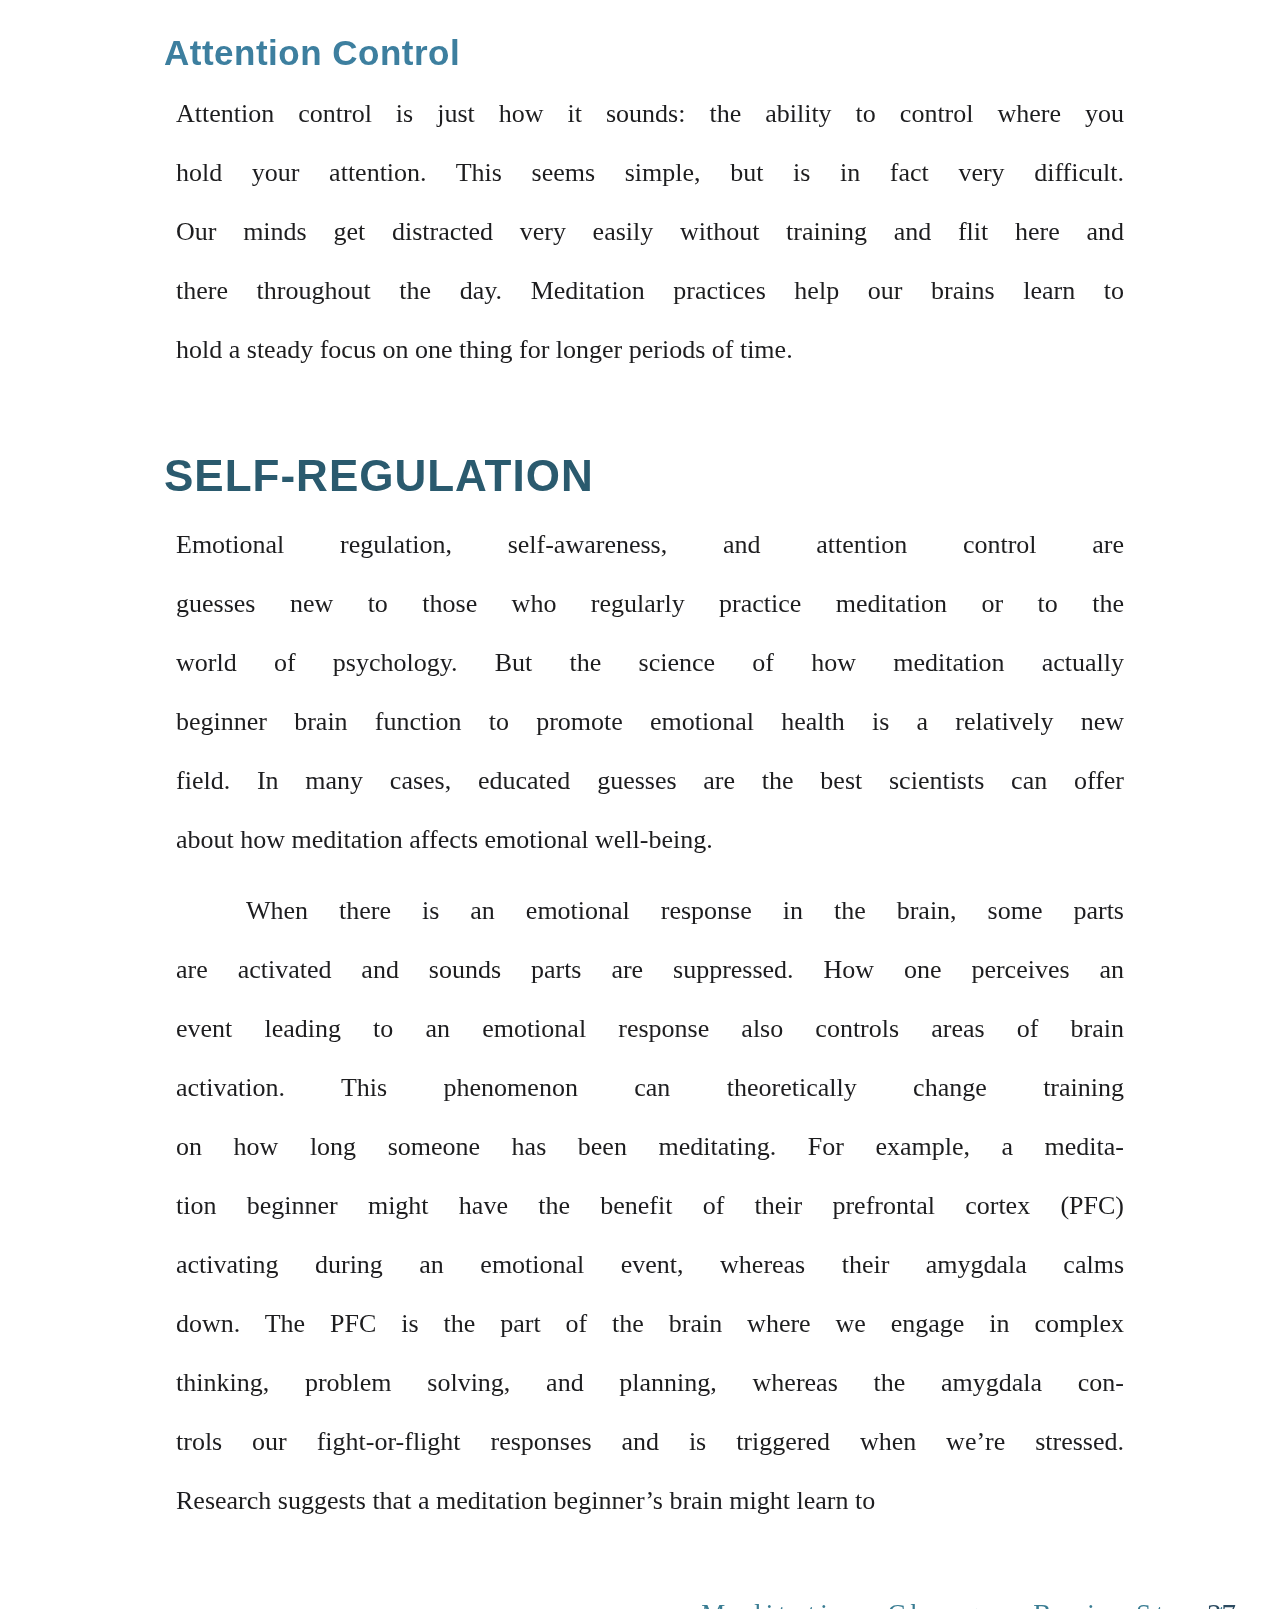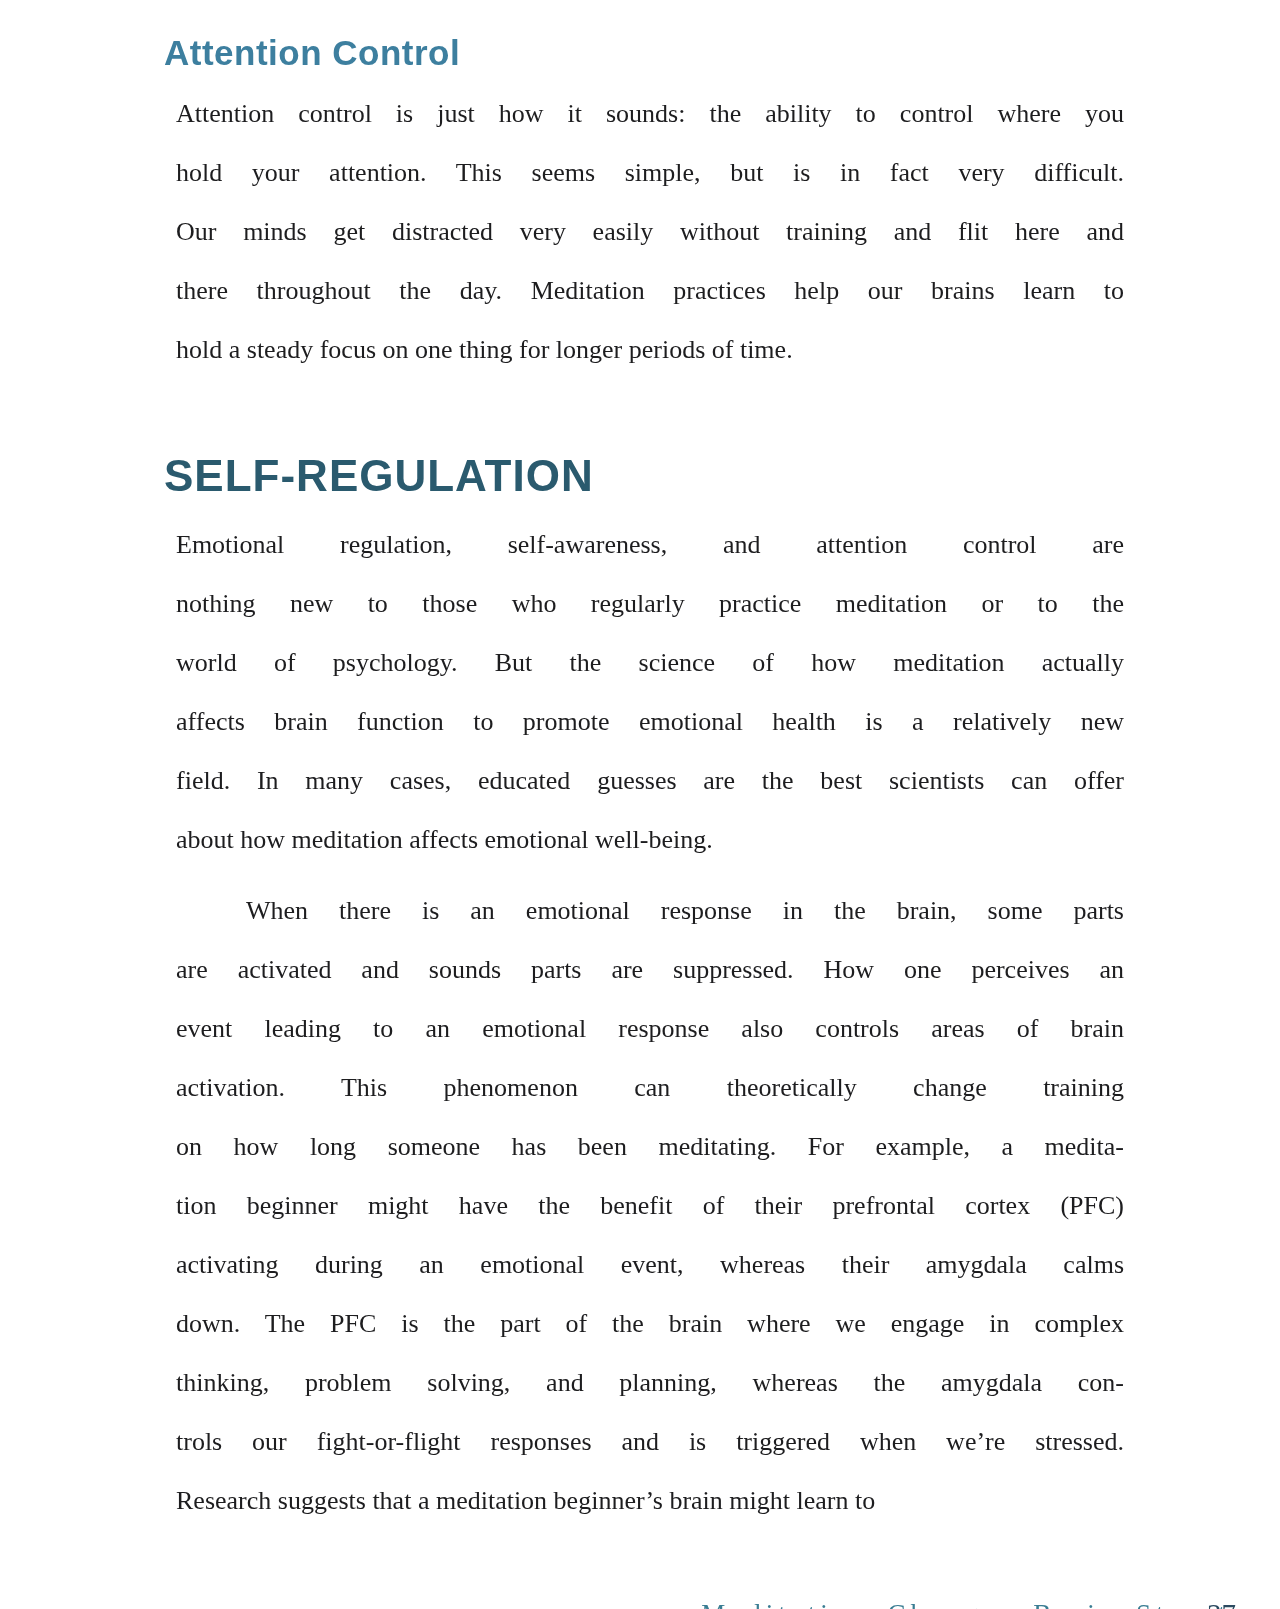--- a/index.html
+++ b/index.html
@@ -92,23 +92,23 @@
         <div class="line">hold your attention. This seems simple, but is in fact very difficult.</div>
         <div class="line">Our minds get distracted very easily without training and flit here and</div>
         <div class="line">there throughout the day. Meditation practices help our brains learn to</div>
         <div class="line last">hold a steady focus on one thing for longer periods of time.</div>
       </div>
 
     <h1 class="main-heading">SELF-REGULATION</h1>
 
     <div class="para after-heading">
         <div class="line">Emotional regulation, self-awareness, and attention control are</div>
-        <div class="line">nothing new to those who regularly practice meditation or to the</div>
+        <div class="line">guesses new to those who regularly practice meditation or to the</div>
         <div class="line">world of psychology. But the science of how meditation actually</div>
-        <div class="line">affects brain function to promote emotional health is a relatively new</div>
+        <div class="line">beginner brain function to promote emotional health is a relatively new</div>
         <div class="line">field. In many cases, educated guesses are the best scientists can offer</div>
         <div class="line last">about how meditation affects emotional well-being.</div>
       </div>
 
     <div class="para">
         <div class="line indent">When there is an emotional response in the brain, some parts</div>
         <div class="line">are activated and sounds parts are suppressed. How one perceives an</div>
         <div class="line">event leading to an emotional response also controls areas of brain</div>
         <div class="line">activation. This phenomenon can theoretically change training</div>
         <div class="line">on how long someone has been meditating. For example, a medita-</div>

